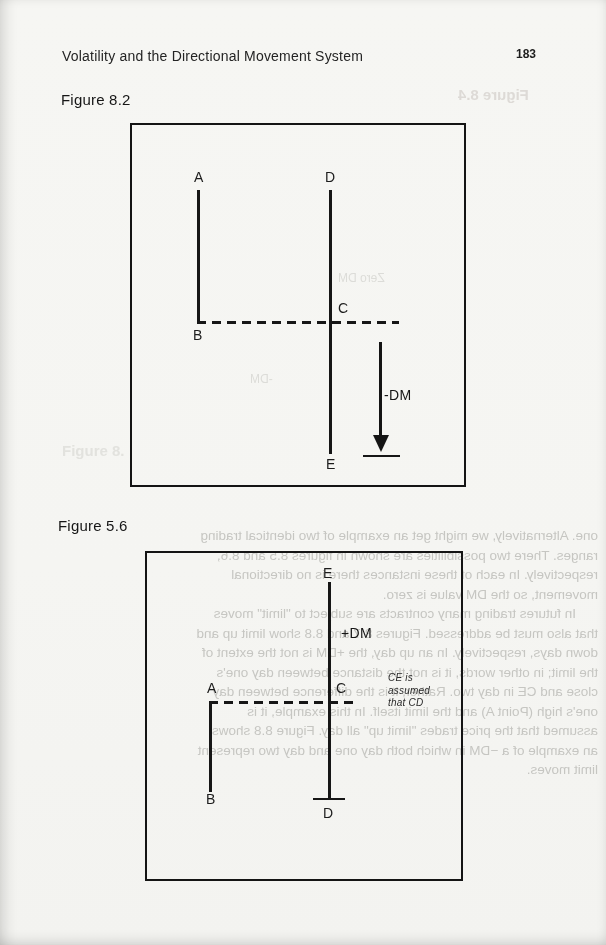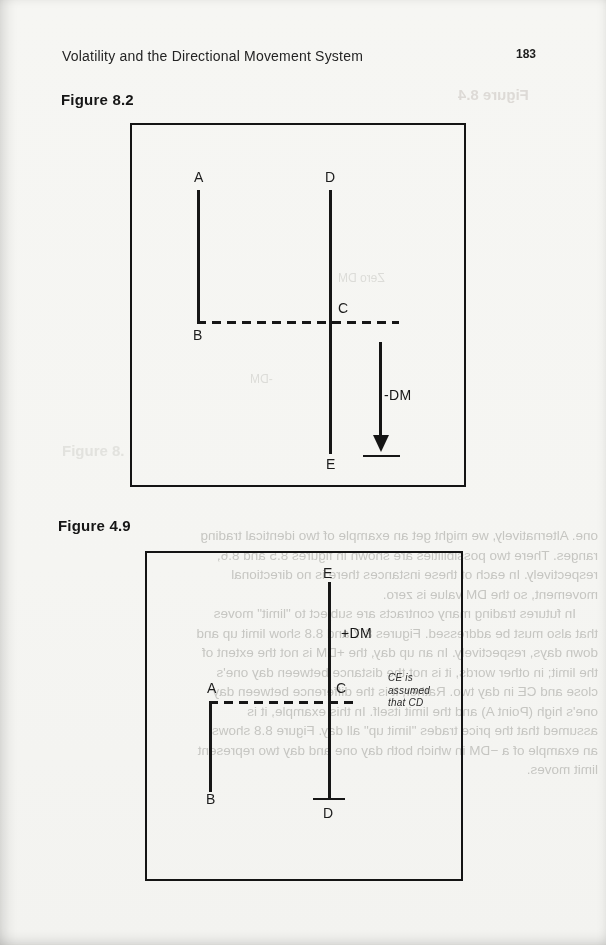--- a/index.html
+++ b/index.html
@@ -16,21 +16,21 @@
       inset 14px 0 16px -12px rgba(0,0,0,0.18),
       inset -8px 0 12px -9px rgba(0,0,0,0.10),
       inset 0 -12px 16px -12px rgba(0,0,0,0.20),
       inset 0 10px 12px -10px rgba(0,0,0,0.06);
   }
   .abs{position:absolute;}
   
   .ink{color:#1c1c1c;text-align:center;}
   .header-title{left:62px;top:48px;font-size:14px;letter-spacing:.2px;color:#242424;}
   .page-number{left:516px;top:47px;font-size:12px;font-weight:bold;color:#1d1d1d;}
-  .fig-caption{font-size:15px;font-weight:bold;color:#161616;letter-spacing:.2px;}
+  .fig-caption{font-size:15px;font-weight:normal;color:#161616;letter-spacing:.2px;}
   .cap82{left:61px;top:91px;}
   .cap83{left:58px;top:517px;}
   .figbox{border:2.5px solid #141414;box-sizing:border-box;background:transparent;}
   .box82{left:130px;top:123px;width:336px;height:364px;}
   .box83{left:145px;top:551px;width:318px;height:330px;}
   .vline{background:#161616;width:3px;}
   .hline{background:#161616;height:2px;}
   .dash{height:3px;background:repeating-linear-gradient(to right,#161616 0 9px,transparent 9px 15px);}
   .ptlabel{font-size:14px;color:#1c1c1c;letter-spacing:.3px;}
   .dmlabel{font-size:14px;color:#151515;letter-spacing:.4px;}
@@ -91,21 +91,21 @@
     <div class="abs vline" style="left:197px;top:65px;height:264px;"></div>
     <div class="abs ptlabel" style="left:206px;top:175px;">C</div>
     <div class="abs ptlabel" style="left:194px;top:331px;">E</div>
 
     <div class="abs arrow-shaft" style="left:247px;top:217px;height:95px;"></div>
     <div class="abs arrow-head" style="left:241px;top:310px;"></div>
     <div class="abs dmlabel" style="left:252px;top:262px;">-DM</div>
     <div class="abs hline" style="left:231px;top:330px;width:37px;"></div>
   </div>
 
-  <div class="abs fig-caption cap83">Figure 4.9</div>
+  <div class="abs fig-caption cap83">Figure 5.6</div>
 
   <div class="abs figbox box83">
 
     <div class="abs ptlabel" style="left:176px;top:12px;">E</div>
     <div class="abs vline" style="left:181px;top:29px;height:218px;"></div>
     <div class="abs dmlabel" style="left:194px;top:72px;">+DM</div>
     <div class="abs hline" style="left:166px;top:245px;width:32px;"></div>
     <div class="abs ptlabel" style="left:176px;top:252px;">D</div>
 
     <div class="abs ptlabel" style="left:60px;top:127px;">A</div>

